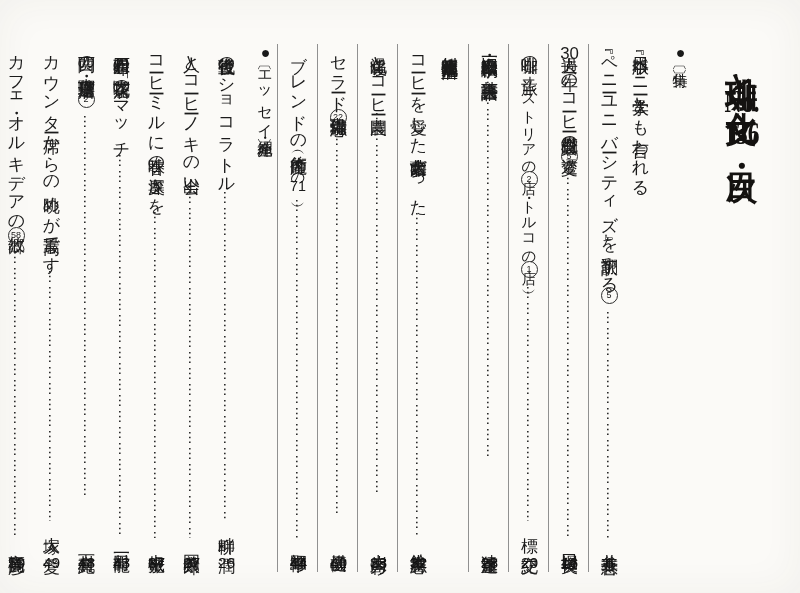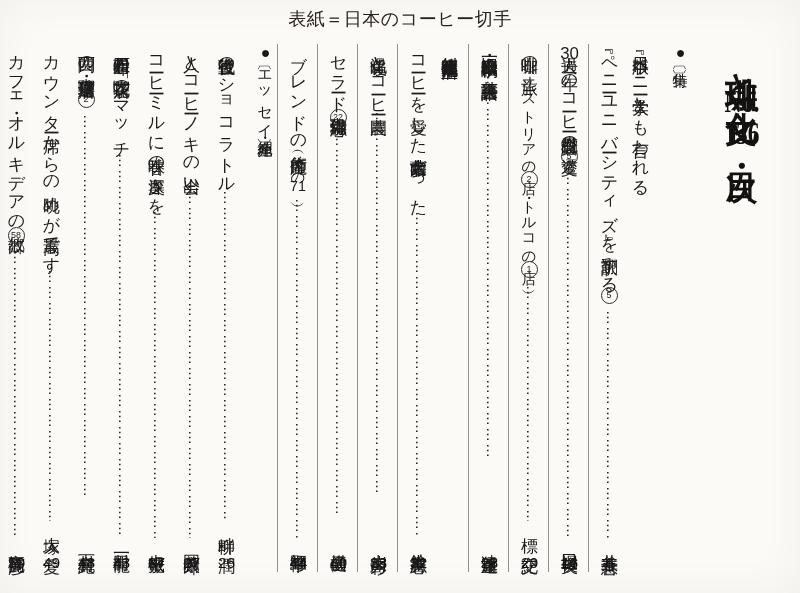--- a/index.html
+++ b/index.html
@@ -29,21 +29,20 @@
       margin-top:9px;text-align:center;color:#111;}
   .tcy{text-combine-upright:all;}
   .circ{display:inline-block;writing-mode:horizontal-tb;width:15px;height:15px;line-height:14px;
         border:1px solid #2e2e2e;border-radius:50%;font-size:9px;letter-spacing:0;
         text-align:center;margin:2px auto;}
 </style>
 </head>
 <body>
 
 <div class="page">
-  <div class="cover-note">表紙＝日本のコーヒー切手</div>
 
   <div class="main">
 
     <h1 class="title"><span>珈琲と文化・</span><span class="tcy">No.</span><span class="tcy">136</span><span>・目次</span></h1>
 
     <div class="sec-head"><span class="bullet">●</span><span>〔特集〕</span></div>
 
     <div class="entry feat two">
       <div class="line">
           <span class="t"><span>日本版『ペニー大学』とも言われる</span></span>

